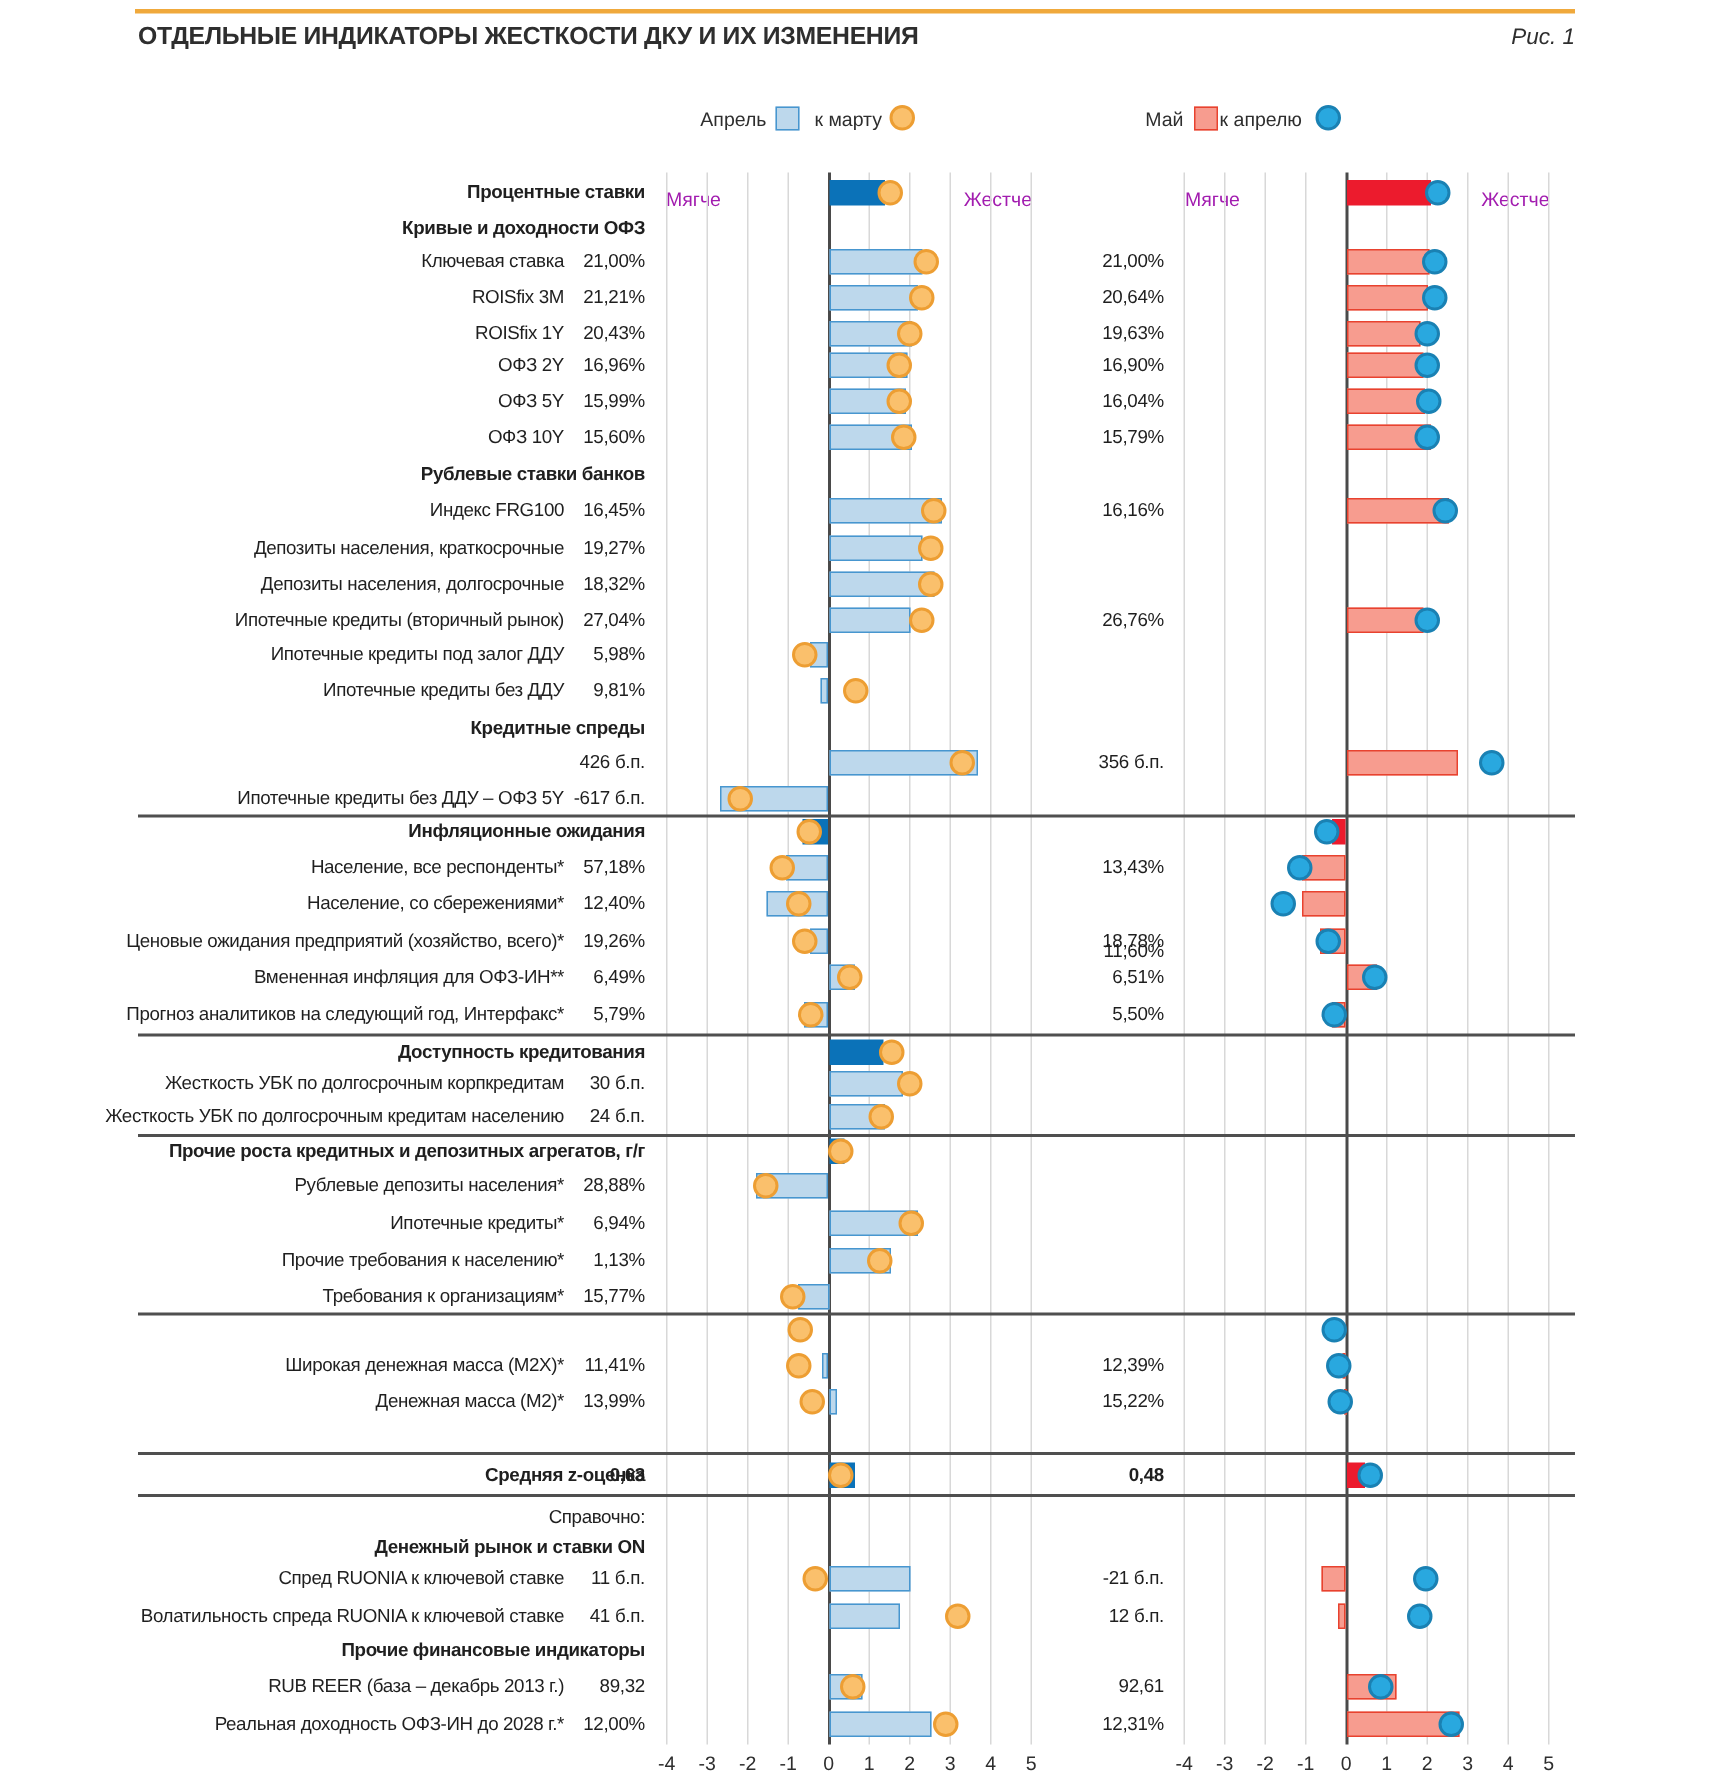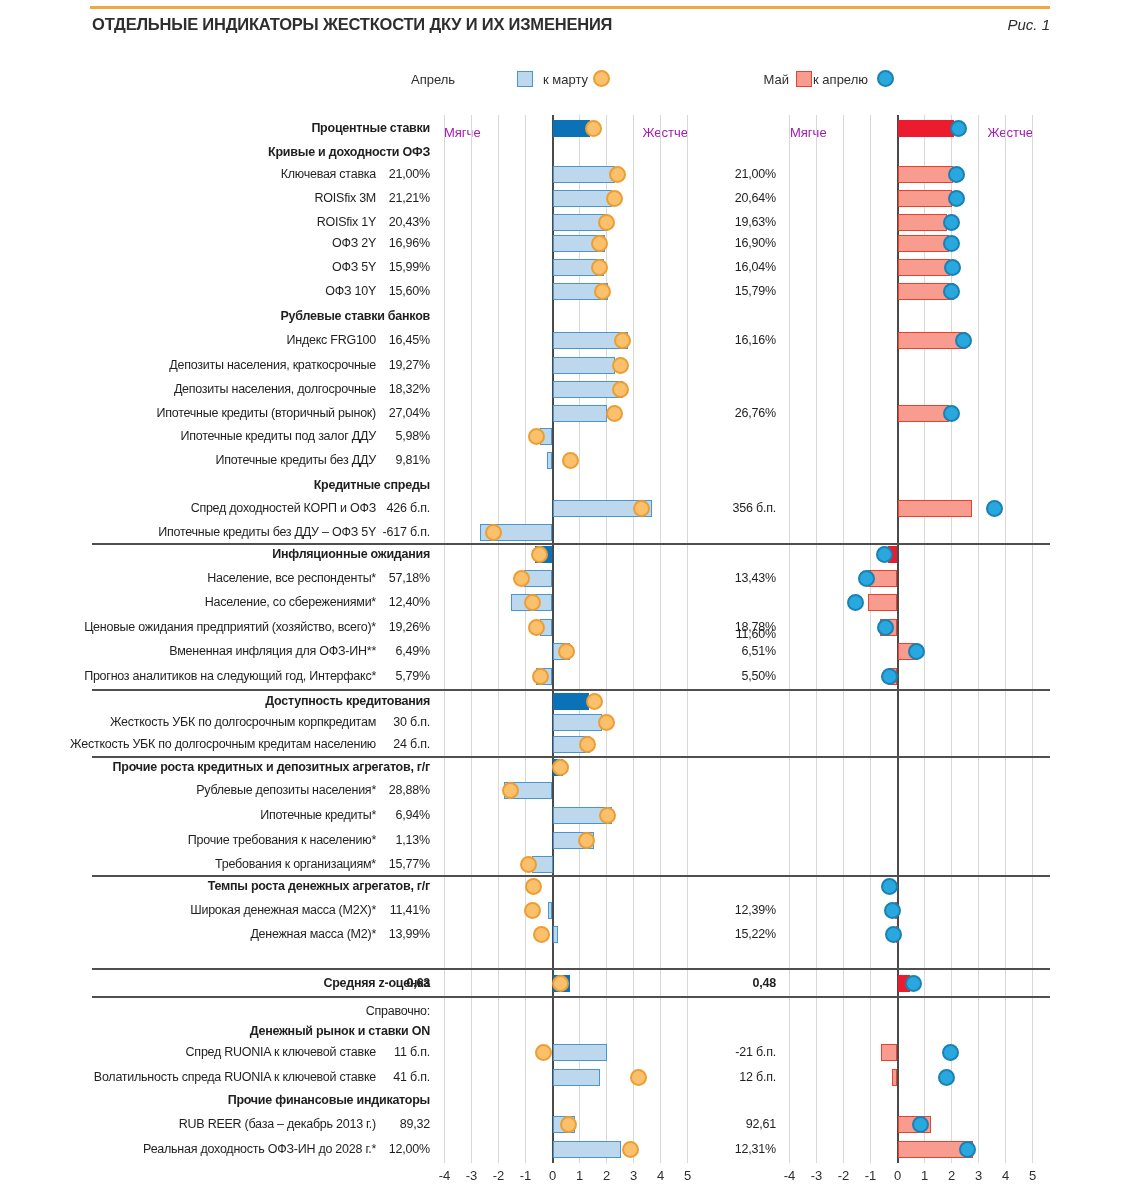--- a/index.html
+++ b/index.html
@@ -31,21 +31,21 @@
   .tick{font-size:13px;color:#2e2e2e;text-align:center;width:26px;}
 </style>
 </head>
 <body>
 
 <div id="page">
   <div class="abs" id="top-rule"></div>
   <div class="abs" id="page-title">ОТДЕЛЬНЫЕ ИНДИКАТОРЫ ЖЕСТКОСТИ ДКУ И ИХ ИЗМЕНЕНИЯ</div>
   <div class="abs" id="fig-label">Рис. 1</div>
 
-  <div class="abs legend-text" style="left:411px;top:72px;width:100px;text-align:left;">Апрель</div>
+  <div class="abs legend-text" style="left:411px;top:72px;width:100px;text-align:right;">Апрель</div>
   <div class="abs swatch" style="left:517px;top:71px;background:#BDD8EC;border-color:#4796CF;"></div>
   <div class="abs legend-text" style="left:488px;top:72px;width:100px;text-align:right;">к марту</div>
   <div class="abs dotc" style="left:593px;top:70px;background:#FAC06C;border-color:#ED9E33;"></div>
   <div class="abs legend-text" style="left:689px;top:72px;width:100px;text-align:right;">Май</div>
   <div class="abs swatch" style="left:796px;top:71px;background:#F79C8F;border-color:#E8422F;"></div>
   <div class="abs legend-text" style="left:768px;top:72px;width:100px;text-align:right;">к апрелю</div>
   <div class="abs dotc" style="left:877px;top:70px;background:#29A8DF;border-color:#1A81B3;"></div>
 
   <div class="abs dir-label" style="left:444px;top:96px;">Мягче</div>
   <div class="abs dir-label" style="left:588px;top:96px;width:100px;text-align:right;">Жестче</div>
@@ -172,21 +172,20 @@
       <div class="abs dot dot-may" style="left: 943px; top: 404.5px;"></div>
       <div class="abs lbl" style="left: 0px; top: 428px; width: 376px;">Ипотечные кредиты под залог ДДУ</div>
       <div class="abs val" style="left: 340px; top: 428px; width: 90px;">5,98%</div>
       <div class="abs bar bar-apr" style="left: 540.35px; top: 427.5px; width: 12.15px;"></div>
       <div class="abs dot dot-apr" style="left: 527.8px; top: 427.5px;"></div>
       <div class="abs lbl" style="left: 0px; top: 452px; width: 376px;">Ипотечные кредиты без ДДУ</div>
       <div class="abs val" style="left: 340px; top: 452px; width: 90px;">9,81%</div>
       <div class="abs bar bar-apr" style="left: 547.1px; top: 451.5px; width: 5.4px;"></div>
       <div class="abs dot dot-apr" style="left: 561.55px; top: 451.5px;"></div>
       <div class="abs lbl b" style="left: 0px; top: 477px; width: 430px;">Кредитные спреды</div>
-      <div class="abs lbl" style="left: 0px; top: 500px; width: 376px;">Спред доходностей КОРП и ОФЗ</div>
       <div class="abs val" style="left: 340px; top: 500px; width: 90px;">426 б.п.</div>
       <div class="abs val" style="left: 686px; top: 500px; width: 90px;">356 б.п.</div>
       <div class="abs bar bar-apr" style="left: 552.5px; top: 499.5px; width: 99.9px;"></div>
       <div class="abs dot dot-apr" style="left: 633.1px; top: 499.5px;"></div>
       <div class="abs bar bar-may" style="left: 897.5px; top: 499.5px; width: 74.25px;"></div>
       <div class="abs dot dot-may" style="left: 986.2px; top: 499.5px;"></div>
       <div class="abs lbl" style="left: 0px; top: 524px; width: 376px;">Ипотечные кредиты без ДДУ – ОФЗ 5Y</div>
       <div class="abs val" style="left: 340px; top: 524px; width: 90px;">-617 б.п.</div>
       <div class="abs bar bar-apr" style="left: 479.6px; top: 523.5px; width: 72.9px;"></div>
       <div class="abs dot dot-apr" style="left: 484.6px; top: 523.5px;"></div>
@@ -253,21 +252,20 @@
       <div class="abs bar bar-apr" style="left: 552.5px; top: 806.5px; width: 59.4px;"></div>
       <div class="abs dot dot-apr" style="left: 599.35px; top: 806.5px;"></div>
       <div class="abs lbl" style="left: 0px; top: 832px; width: 376px;">Прочие требования к населению*</div>
       <div class="abs val" style="left: 340px; top: 832px; width: 90px;">1,13%</div>
       <div class="abs bar bar-apr" style="left: 552.5px; top: 831.5px; width: 41.85px;"></div>
       <div class="abs dot dot-apr" style="left: 577.75px; top: 831.5px;"></div>
       <div class="abs lbl" style="left: 0px; top: 856px; width: 376px;">Требования к организациям*</div>
       <div class="abs val" style="left: 340px; top: 856px; width: 90px;">15,77%</div>
       <div class="abs bar bar-apr" style="left: 532.25px; top: 855.5px; width: 20.25px;"></div>
       <div class="abs dot dot-apr" style="left: 519.7px; top: 855.5px;"></div>
-      <div class="abs lbl b" style="left: 0px; top: 878px; width: 430px;">Темпы роста денежных агрегатов, г/г</div>
       <div class="abs dot dot-apr" style="left: 525.1px; top: 877.5px;"></div>
       <div class="abs dot dot-may" style="left: 880.9px; top: 877.5px;"></div>
       <div class="abs lbl" style="left: 0px; top: 902px; width: 376px;">Широкая денежная масса (M2X)*</div>
       <div class="abs val" style="left: 340px; top: 902px; width: 90px;">11,41%</div>
       <div class="abs val" style="left: 686px; top: 902px; width: 90px;">12,39%</div>
       <div class="abs bar bar-apr" style="left: 548.45px; top: 901.5px; width: 4.05px;"></div>
       <div class="abs dot dot-apr" style="left: 523.75px; top: 901.5px;"></div>
       <div class="abs bar bar-may" style="left: 894.8px; top: 901.5px; width: 2.7px;"></div>
       <div class="abs dot dot-may" style="left: 883.6px; top: 901.5px;"></div>
       <div class="abs lbl" style="left: 0px; top: 926px; width: 376px;">Денежная масса (M2)*</div>

